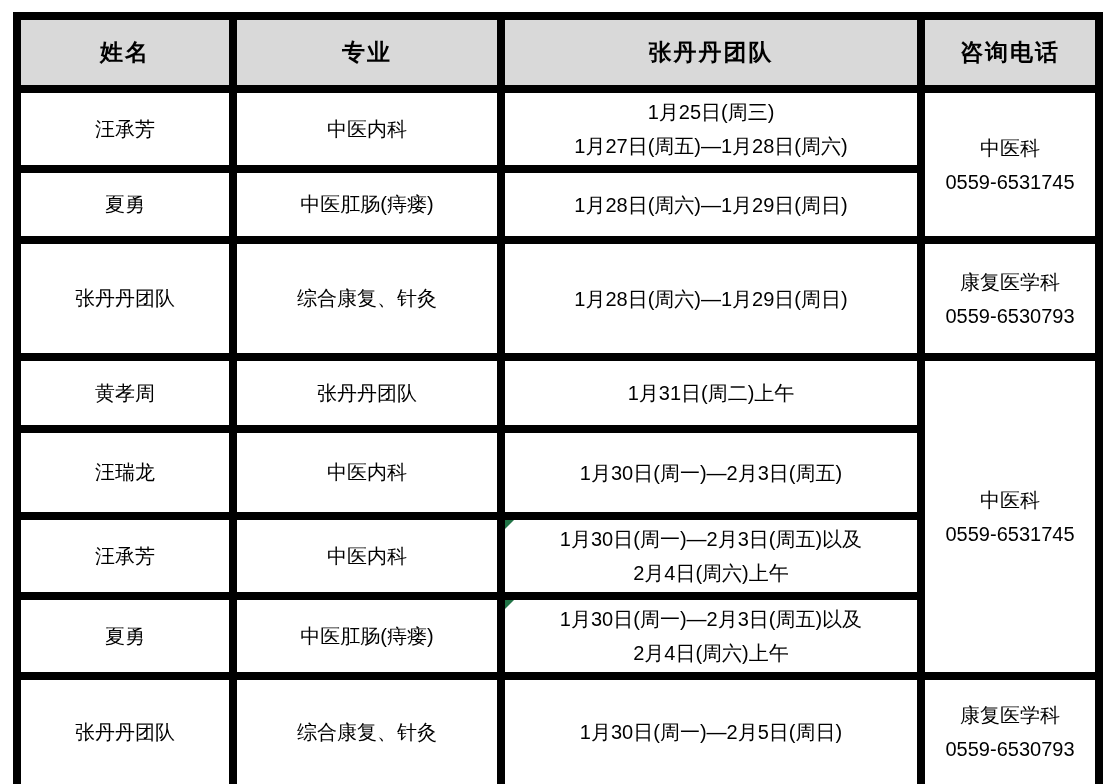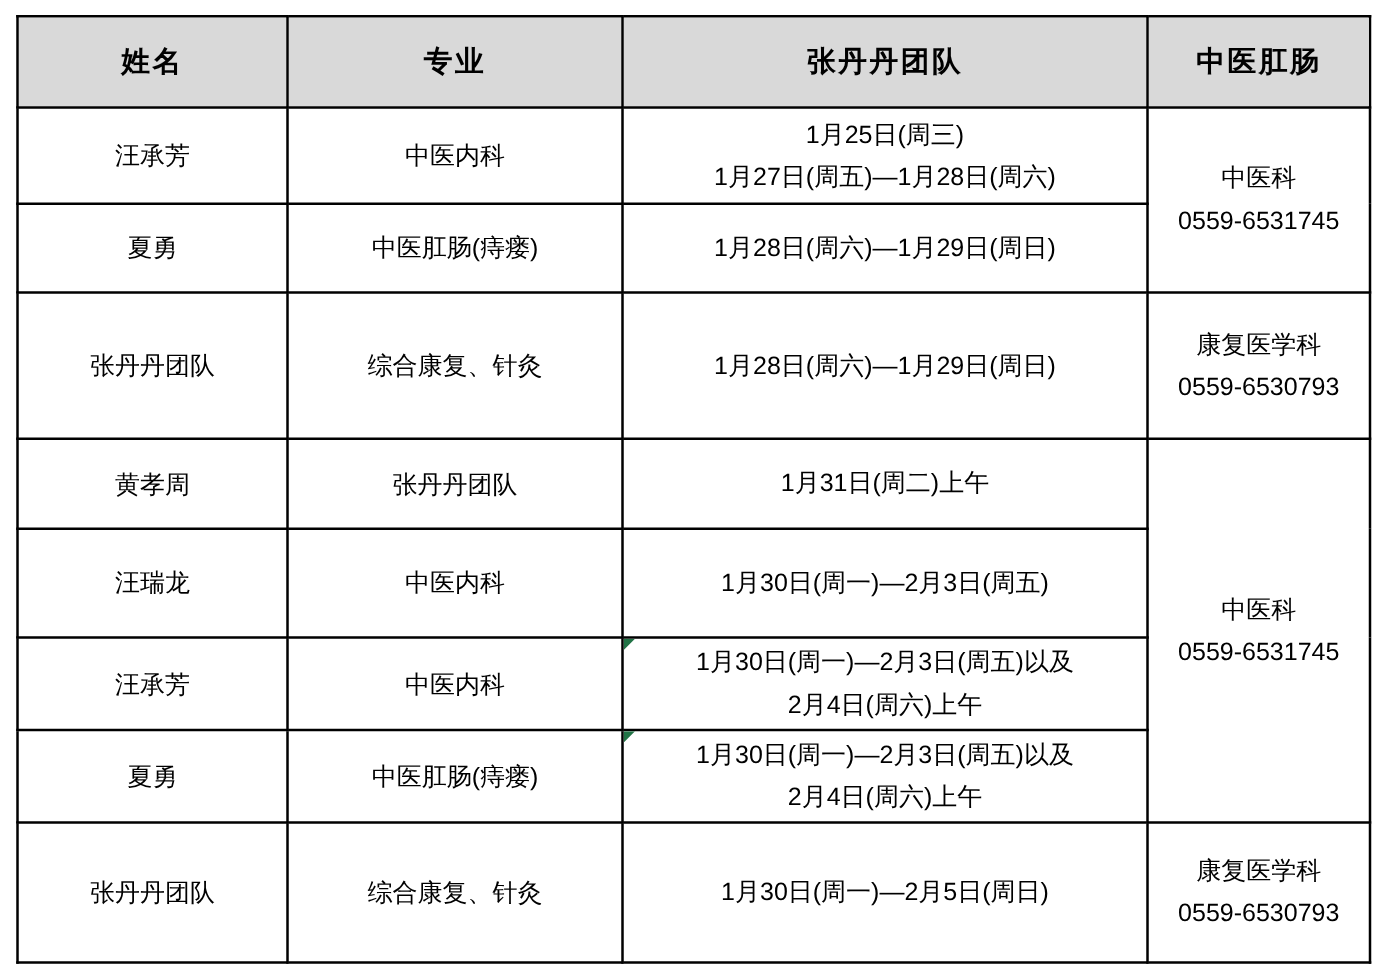--- a/index.html
+++ b/index.html
@@ -20,21 +20,21 @@
   }
   table.schedule {
     position: absolute;
     left: 13px;
     top: 12px;
     border-collapse: collapse;
     table-layout: fixed;
     width: 1082px;
   }
   table.schedule td, table.schedule th {
-    border: 2px solid #000000;
+    border: 8px solid #000000;
     text-align: center;
     vertical-align: middle;
     padding: 2px 4px;
     position: relative;
     overflow: hidden;
   }
   th.hdr {
     background: #d9d9d9;
     font-size: 23px;
     font-weight: bold;
@@ -77,21 +77,21 @@
       <col style="width:268px">
       <col style="width:420px">
       <col style="width:178px">
     </colgroup>
 
     <tbody>
         <tr class="hrow">
       <th class="hdr">姓名</th>
       <th class="hdr">专业</th>
       <th class="hdr">张丹丹团队</th>
-      <th class="hdr">中医肛肠</th>
+      <th class="hdr">咨询电话</th>
     </tr>
 
     <tr class="r0">
       <td>汪承芳</td>
       <td>中医内科</td>
       <td>
         <span class="line">1月25日(周三)</span>
         <span class="line">1月27日(周五)—1月28日(周六)</span>
       </td>
       <td rowspan="2">

